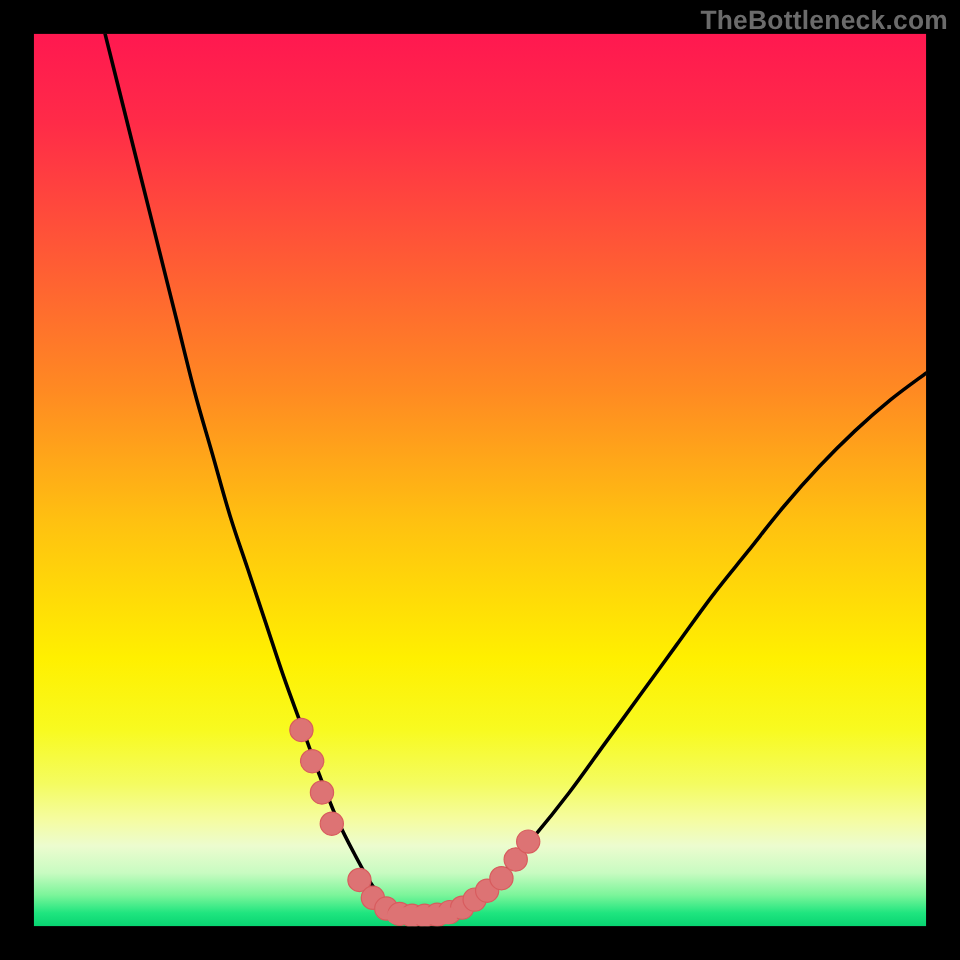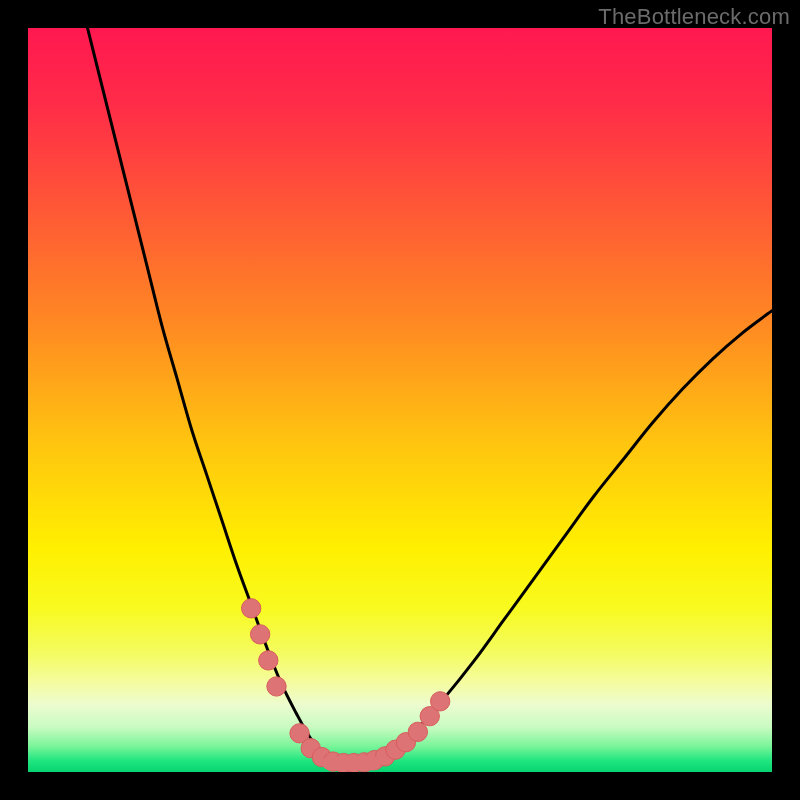--- a/index.html
+++ b/index.html
@@ -34,21 +34,21 @@
     position: absolute;
     inset: 0;
     pointer-events: none;
   }
   .attribution {
     position: absolute;
     top: 4px;
     right: 10px;
     font-family: Arial, Helvetica, sans-serif;
     font-size: 22px;
-    font-weight: 400;
+    font-weight: 700;
     color: #6b6b6b;
     letter-spacing: 0.2px;
   }
 </style>
 </head>
 <body>
 
 <div class="frame">
   <div class="plot">
     <svg class="gradient" viewBox="0 0 744 744" preserveAspectRatio="none">

